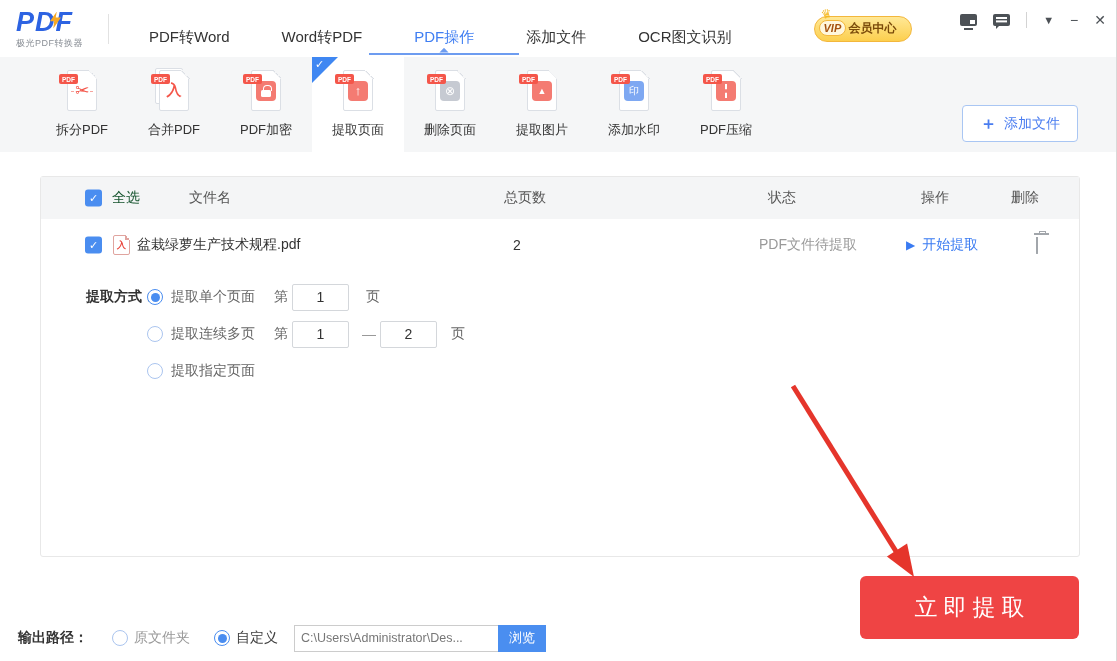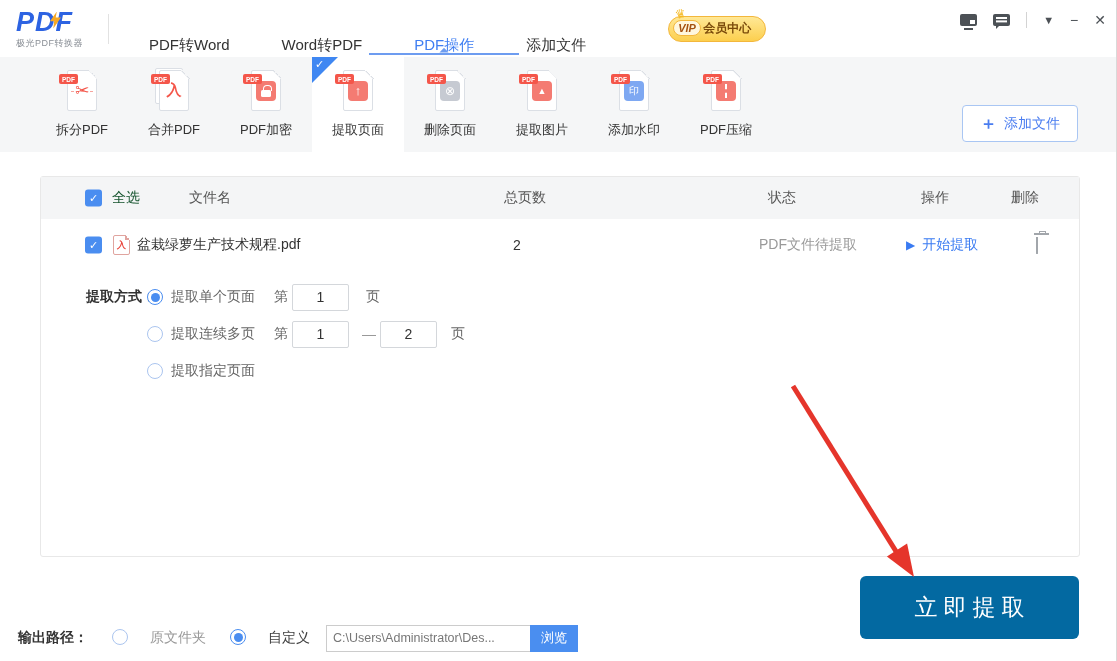--- a/index.html
+++ b/index.html
@@ -9,21 +9,21 @@
 
   
   .header { position:absolute; top:0; left:0; right:0; height:57px; background:#fff; display:flex; align-items:center; }
   .logo { margin-left:16px; width:86px; position:relative; }
   .logo-pdf { font-size:27px; font-weight:bold; font-style:italic; color:#2d63e2; letter-spacing:1px; line-height:28px; position:relative; }
   .bolt { position:absolute; left:34px; top:4px; width:11px; height:17px; background:#f7a823;
           clip-path:polygon(62% 0,0 58%,38% 58%,30% 100%,100% 36%,52% 36%); }
   .logo-sub { font-size:9px; color:#8a8f96; letter-spacing:0.5px; margin-top:1px; }
   .logo-divider { width:1px; height:30px; background:#e2e2e2; margin:0 14px 0 6px; }
   .nav { display:flex; height:57px; align-items:center; }
-  .nav-tab { padding:16px 26px; font-size:15px; color:#333; cursor:pointer; height:57px; line-height:57px; position:relative; }
+  .nav-tab { padding:8px 26px; font-size:15px; color:#333; cursor:pointer; height:57px; line-height:57px; position:relative; }
   .nav-tab.active { color:#3f7ef2; }
   .nav-indicator { position:absolute; left:50%; bottom:2px; transform:translateX(-50%); width:150px; height:2px; background:#6d9cf0; }
   .nav-indicator::after { content:""; position:absolute; left:50%; top:-4px; transform:translateX(-50%) rotate(45deg); width:7px; height:7px; background:#6d9cf0; clip-path:polygon(0 0,100% 0,0 100%); }
   .vip-pill { margin-left:56px; position:relative; height:26px; display:flex; align-items:center; background:linear-gradient(180deg,#ffe896,#fccf4e); border:1px solid #f3b73c; border-radius:13px; padding:0 14px 0 34px; cursor:pointer; }
   .vip-word { position:absolute; left:4px; top:3px; font-size:11px; font-weight:bold; font-style:italic; color:#a5510f; background:#fff7dd; border:1px solid #f3b73c; border-radius:9px; padding:1px 4px; }
   .crown { position:absolute; left:6px; top:-10px; color:#f5b81f; font-size:12px; transform:rotate(-15deg); }
   .vip-label { font-size:12px; color:#7a4a0a; font-weight:bold; }
   .win-icons { position:absolute; right:10px; top:0; height:40px; display:flex; align-items:center; gap:16px; }
   .ic-monitor { width:17px; height:12px; background:#4c5156; border-radius:2px; position:relative; cursor:pointer; }
   .ic-monitor::before { content:""; position:absolute; right:2px; bottom:2px; width:5px; height:4px; background:#fff; }
@@ -87,27 +87,27 @@
   .opt-label { position:absolute; left:45px; font-weight:bold; color:#333; }
   .radio { width:16px; height:16px; border:1.5px solid #abc5ef; border-radius:50%; background:#fff; cursor:pointer; position:relative; flex:none; }
   .radio.sel { border-color:#4a8df0; }
   .radio.sel::after { content:""; position:absolute; inset:2.5px; border-radius:50%; background:#4a8df0; }
   .num-input { width:57px; height:27px; border:1px solid #d4d7db; border-radius:2px; text-align:center; font-size:14px; color:#333; background:#fff; outline:none; font-family:inherit; }
   .txt-input { width:122px; height:27px; border:1px solid #d4d7db; border-radius:2px; font-size:12px; color:#333; padding:0 7px; background:#fff; outline:none; font-family:inherit; }
   .txt-input::placeholder { color:#b9bdc3; }
   .dash { color:#999; margin:0 8px; }
 
   
-  .cta { position:absolute; left:860px; top:576px; width:219px; height:63px; background:#0369a1; border:none; border-radius:6px; color:#fff; font-size:23px; letter-spacing:6px; cursor:pointer; font-family:inherit; padding-left:6px; }
+  .cta { position:absolute; left:860px; top:576px; width:219px; height:63px; background:#ef4444; border:none; border-radius:6px; color:#fff; font-size:23px; letter-spacing:6px; cursor:pointer; font-family:inherit; padding-left:6px; }
   .annot { position:absolute; inset:0; pointer-events:none; }
 
   
   .footer { position:absolute; left:18px; top:622px; height:32px; display:flex; align-items:center; font-size:14px; }
   .footer-label { font-weight:bold; color:#333; }
-  .foot-opt { display:flex; align-items:flex-start; gap:22px; margin-left:24px; color:#999; }
+  .foot-opt { display:flex; align-items:center; gap:6px; margin-left:24px; color:#999; }
   .foot-opt.on { color:#404040; }
   .path-group { display:flex; margin-left:16px; }
   .path-input { width:204px; height:27px; border:1px solid #ccc; border-right:none; font-size:12.5px; color:#777; padding:0 6px; outline:none; font-family:inherit; background:#fff; }
   .browse-btn { width:48px; height:27px; background:#4a8ef0; color:#fff; border:none; font-size:13px; cursor:pointer; font-family:inherit; }
 </style>
 </head>
 <body>
 
 <div class="app">
 
@@ -119,20 +119,21 @@
     </div>
     <div class="logo-divider"></div>
     <div class="nav">
       <div class="nav-tab">PDF转Word</div>
       <div class="nav-tab">Word转PDF</div>
       <div class="nav-tab active">
         <span>PDF操作</span>
         <span class="nav-indicator"></span>
       </div>
       <div class="nav-tab">添加文件</div>
+      <div class="nav-tab">OCR图文识别</div>
     </div>
     <div class="vip-pill">
       <span class="crown">♛</span>
       <span class="vip-word">VIP</span>
       <span class="vip-label">会员中心</span>
     </div>
     <div class="win-icons">
       <span class="ic-monitor"></span>
       <span class="ic-chat"></span>
       <span class="ic-sep"></span>

